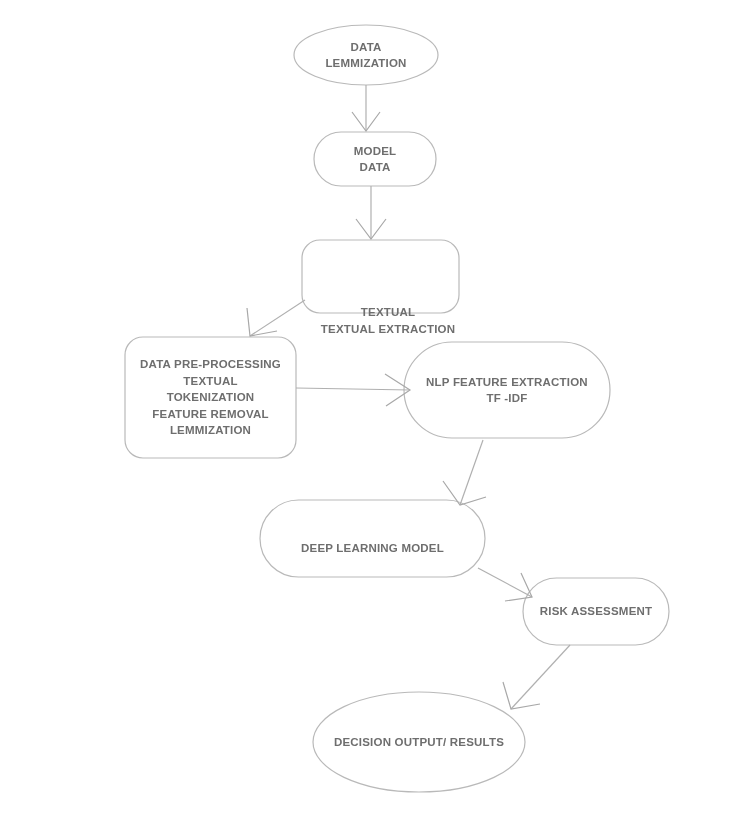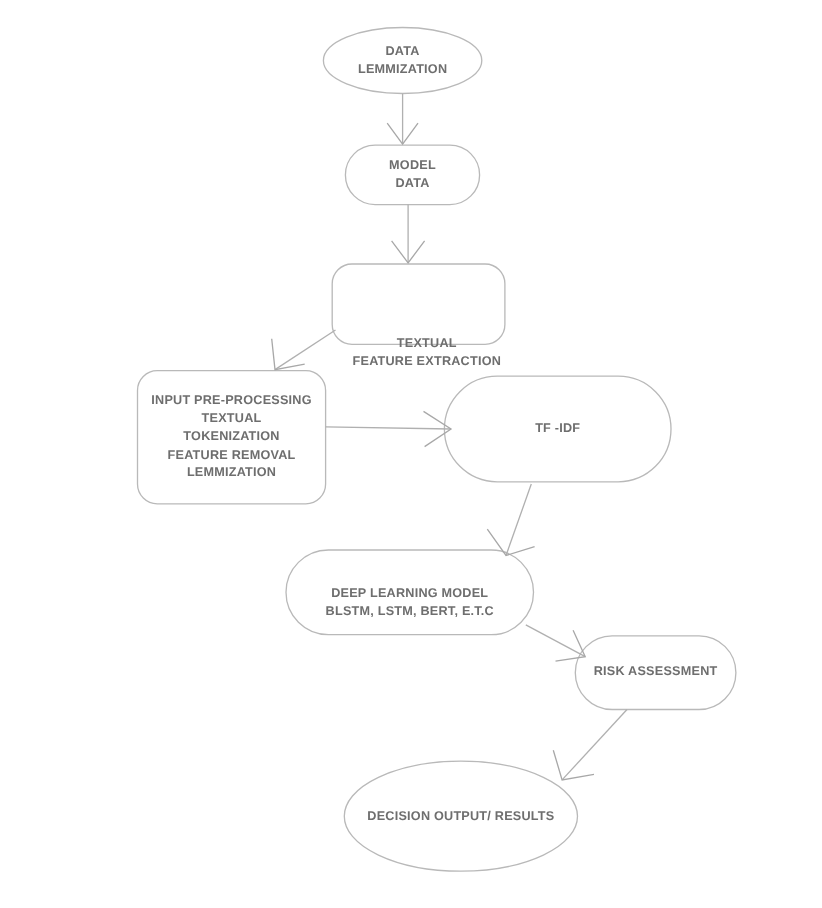--- a/index.html
+++ b/index.html
@@ -119,38 +119,38 @@
     <span>LEMMIZATION</span>
   </div>
 
   <div class="node-label" style="left:314px; top:132px; width:122px; height:54px;">
     <span>MODEL</span>
     <span>DATA</span>
   </div>
 
   <div class="node-label" style="left:302px; top:240px; width:172px; height:73px;margin-top:44px;">
     <span>TEXTUAL</span>
-    <span>FEATURE EXTRACTION</span>
+    <span>TEXTUAL EXTRACTION</span>
   </div>
 
   <div class="node-label" style="left:125px; top:337px; width:171px; height:121px;">
-    <span>INPUT PRE-PROCESSING</span>
+    <span>DATA PRE-PROCESSING</span>
     <span>TEXTUAL</span>
     <span>TOKENIZATION</span>
     <span>FEATURE REMOVAL</span>
     <span>LEMMIZATION</span>
   </div>
 
   <div class="node-label" style="left:404px; top:342px; width:206px; height:96px;">
+    <span>NLP FEATURE EXTRACTION</span>
     <span>TF -IDF</span>
   </div>
 
   <div class="node-label" style="left:260px; top:500px; width:225px; height:96px;">
     <span>DEEP LEARNING MODEL</span>
-    <span>BLSTM, LSTM, BERT, E.T.C</span>
   </div>
 
   <div class="node-label" style="left:313px; top:692px; width:212px; height:100px;">
     <span>DECISION OUTPUT/ RESULTS</span>
   </div>
 
   <div class="node-label" style="left:523px; top:578px; width:146px; height:67px;">
     <span>RISK ASSESSMENT</span>
   </div>
 

